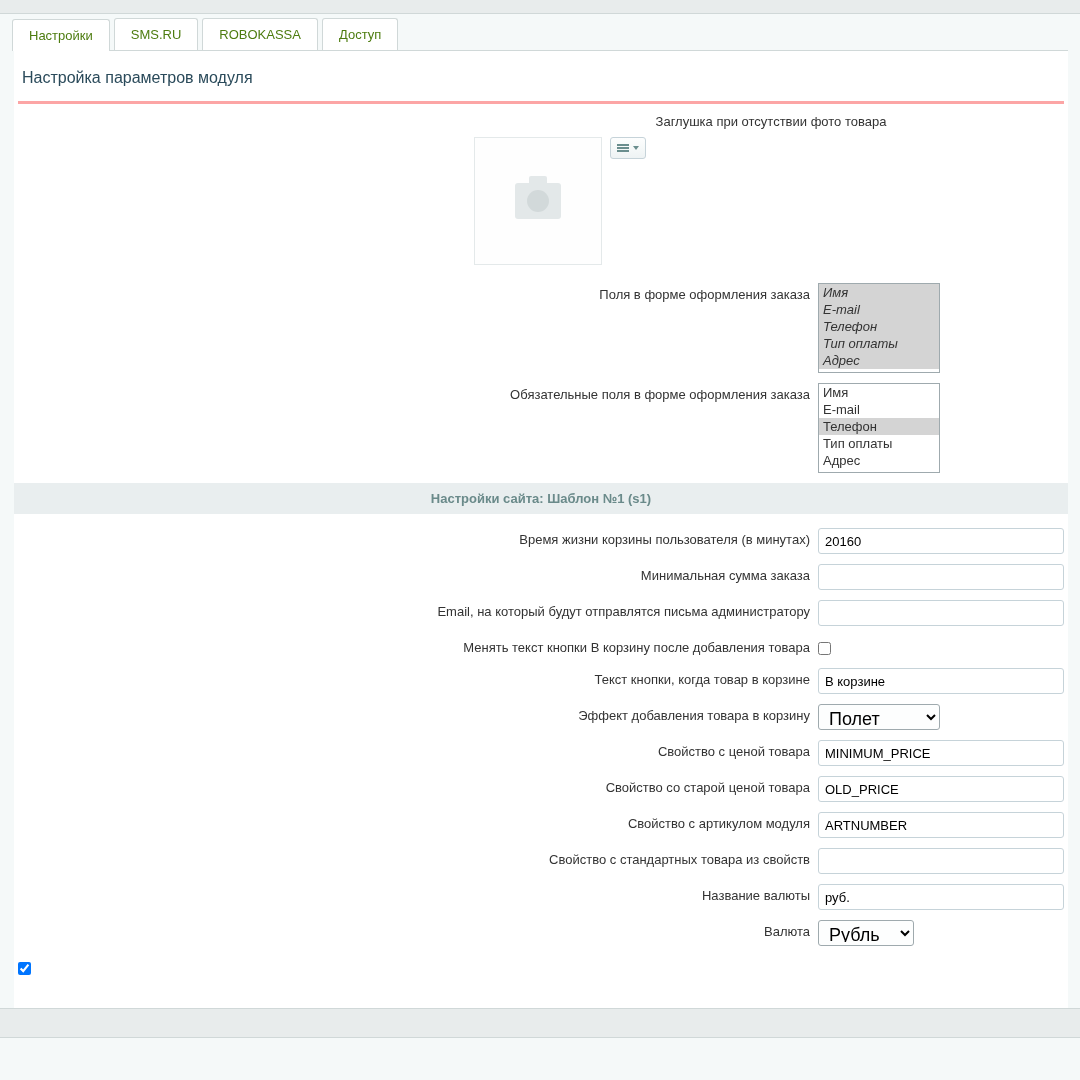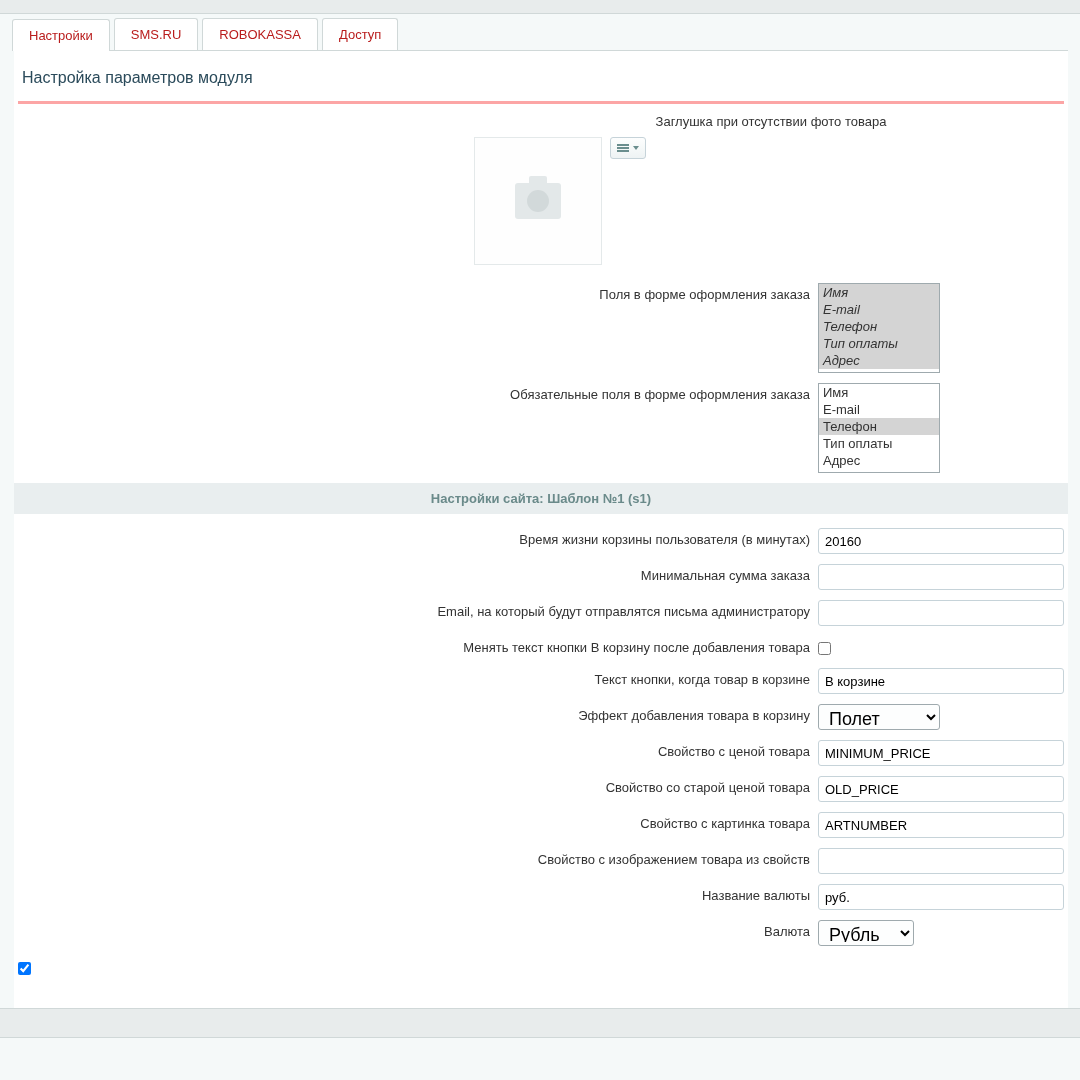--- a/index.html
+++ b/index.html
@@ -1,20 +1,20 @@
 <!DOCTYPE html>
 <html><head>
 <meta charset="utf-8">
 <style>
 * { box-sizing: border-box; margin: 0; padding: 0; }
 body { font-family: Arial, Helvetica, sans-serif; font-size: 13px; color: #333; background: #f5f9f9; }
 .page { width: 1080px; background: #f5f9f9; }
 .topbar { height: 14px; background: #e8ecec; border-bottom: 1px solid #d0d8d8; }
 .tabs { display: flex; gap: 4px; padding: 4px 12px 0; background: #f5f9f9; }
-.tab { padding: 8px 16px; background: #fff; border: 1px solid #d0d8d8; border-bottom: none; font-size: 13px; color: #b91c1c; cursor: pointer; border-radius: 3px 3px 0 0; }
+.tab { padding: 8px 16px; background: #fff; border: 1px solid #d0d8d8; border-bottom: none; font-size: 13px; color: #4d7c0f; cursor: pointer; border-radius: 3px 3px 0 0; }
 .tab.active { background: #fff; font-weight: normal; border-top: 1px solid #d0d8d8; position: relative; top: 1px; }
 .content { background: #fff; margin: 0 12px 0 14px; padding: 12px 0 20px; border-top: 1px solid #d0d8d8; }
 .page-title { font-size: 16px; color: #2a4a5a; padding: 6px 4px 14px; border-bottom: 3px solid #fca5a5; margin: 0 4px 10px; }
 .form-row { display: flex; align-items: flex-start; margin-bottom: 10px; padding: 0 4px; }
 .form-row .label { width: 800px; padding-right: 8px; text-align: right; color: #333; font-size: 13px; padding-top: 4px; }
 .form-row .field { flex: 1; }
 .form-row .field input[type="text"] { width: 100%; height: 26px; padding: 3px 6px; border: 1px solid #c6d3d9; border-radius: 3px; font-size: 13px; }
 .form-row .field select { height: 26px; padding: 3px 6px; border: 1px solid #9faaae; border-radius: 3px; font-size: 18px; background: #fdfefe; }
 .form-row .field input[type="checkbox"] { margin-top: 6px; }
 .section-header { background: #e9eeef; color: #6a8a8a; font-weight: bold; text-align: center; padding: 8px; font-size: 13px; margin: 8px 0 14px 0; }
@@ -120,25 +120,25 @@
     </div>
     <div class="form-row">
       <div class="label">Свойство с ценой товара</div>
       <div class="field"><input type="text" value="MINIMUM_PRICE" style=""></div>
     </div>
     <div class="form-row">
       <div class="label">Свойство со старой ценой товара</div>
       <div class="field"><input type="text" value="OLD_PRICE" style=""></div>
     </div>
     <div class="form-row">
-      <div class="label">Свойство с картинка товара</div>
+      <div class="label">Свойство с артикулом модуля</div>
       <div class="field"><input type="text" value="ARTNUMBER" style=""></div>
     </div>
     <div class="form-row">
-      <div class="label">Свойство с изображением товара из свойств</div>
+      <div class="label">Свойство с стандартных товара из свойств</div>
       <div class="field"><input type="text" value="" style=""></div>
     </div>
     <div class="form-row">
       <div class="label">Название валюты</div>
       <div class="field"><input type="text" value="руб." style=""></div>
     </div>
     <div class="form-row">
       <div class="label">Валюта</div>
       <div class="field"><select style="width:96px;"><option>Рубль</option></select></div>
     </div>

